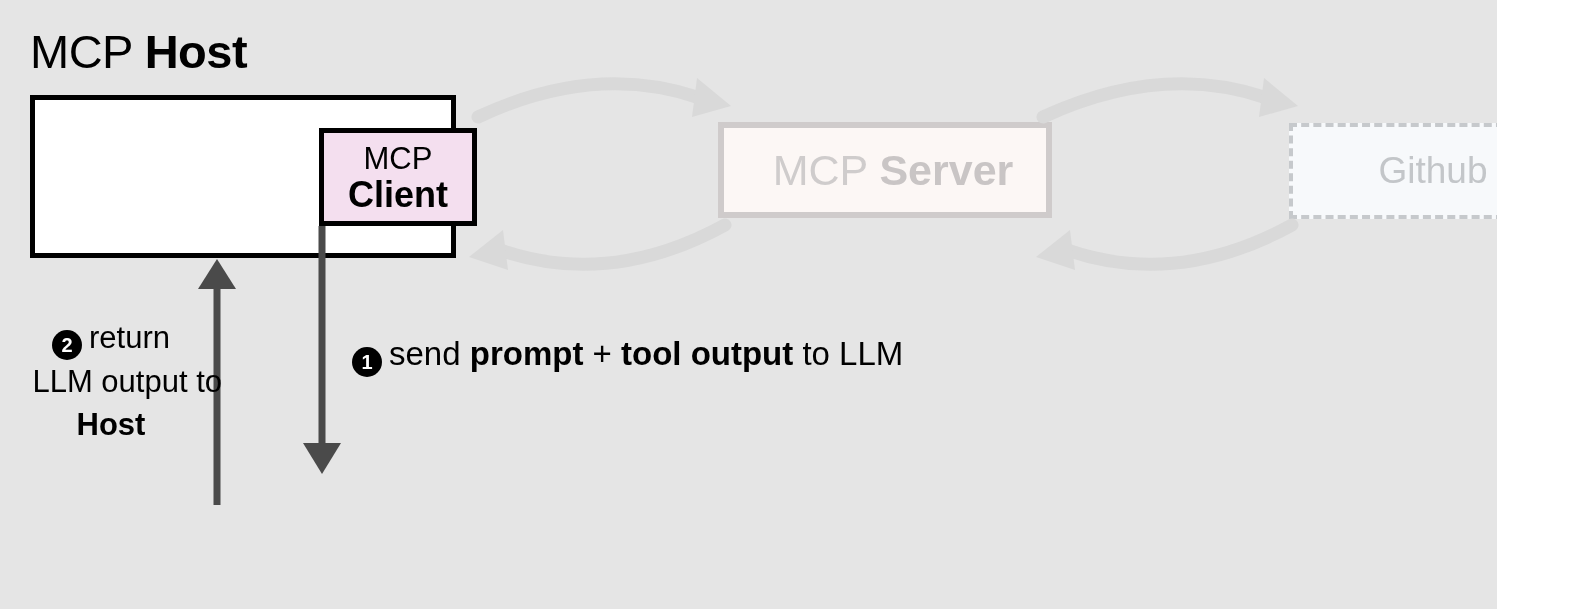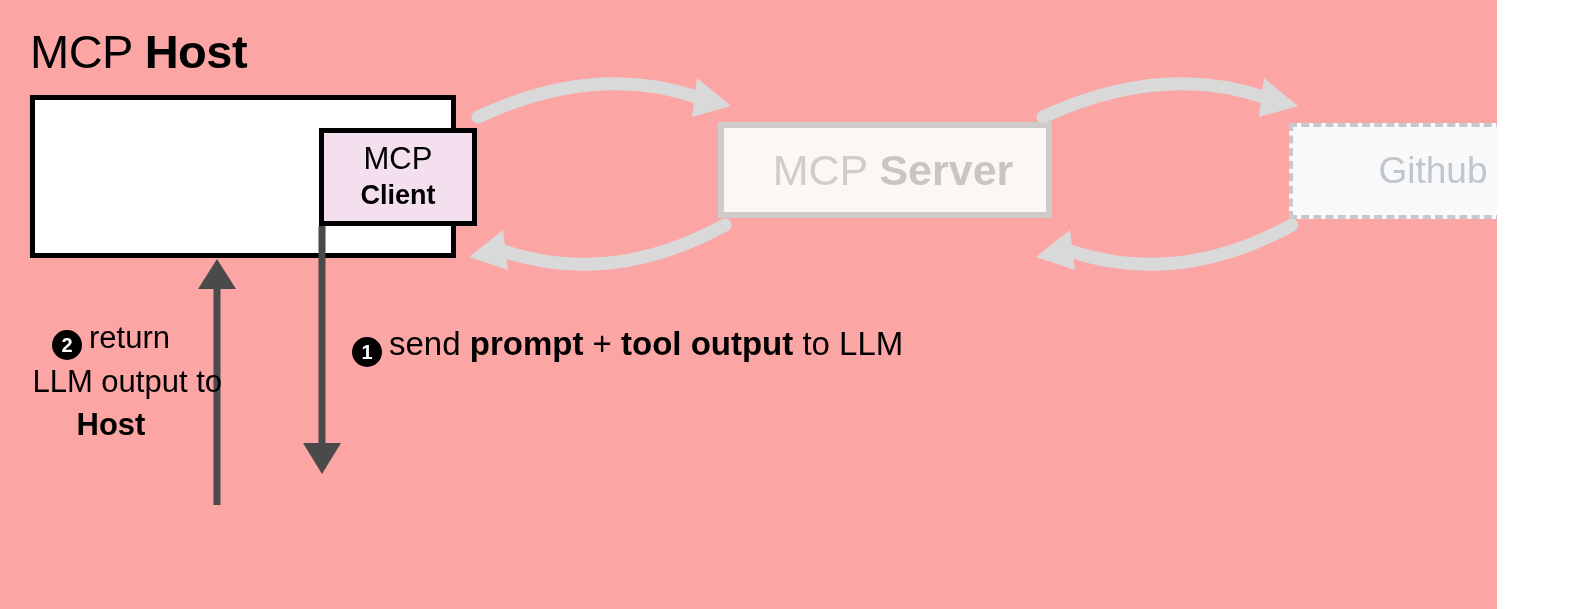--- a/index.html
+++ b/index.html
@@ -8,21 +8,21 @@
     background: #ffffff;
   }
   body {
     font-family: "Liberation Sans", sans-serif;
     -webkit-font-smoothing: antialiased;
   }
   #canvas {
     position: relative;
     width: 1497px;
     height: 609px;
-    background: #fca5a5;
+    background: #e5e5e5;
     overflow: hidden;
   }
   .abs { position: absolute; }
 
   
   #host-title {
     left: 30px;
     top: 24px;
     font-size: 47px;
     line-height: 56px;
@@ -57,21 +57,21 @@
     align-items: center;
     justify-content: center;
     line-height: 36px;
   }
   #client-box .l1 {
     font-size: 31px;
     color: #000;
     font-weight: normal;
   }
   #client-box .l2 {
-    font-size: 27px;
+    font-size: 36px;
     color: #000;
     font-weight: bold;
   }
 
   
   #server-box {
     left: 718px;
     top: 122px;
     width: 334px;
     height: 96px;
@@ -145,21 +145,21 @@
     color: #fff;
     font-size: 20px;
     font-weight: bold;
     text-align: center;
     line-height: 30px;
     vertical-align: -4px;
     margin-right: 7px;
   }
   #step1-label {
     left: 352px;
-    top: 322px;
+    top: 332px;
     font-size: 33px;
     line-height: 44px;
     color: #000;
     white-space: nowrap;
   }
   #step1-label .b { font-weight: bold; }
 
   #step2-label {
     left: 0px;
     top: 316px;

